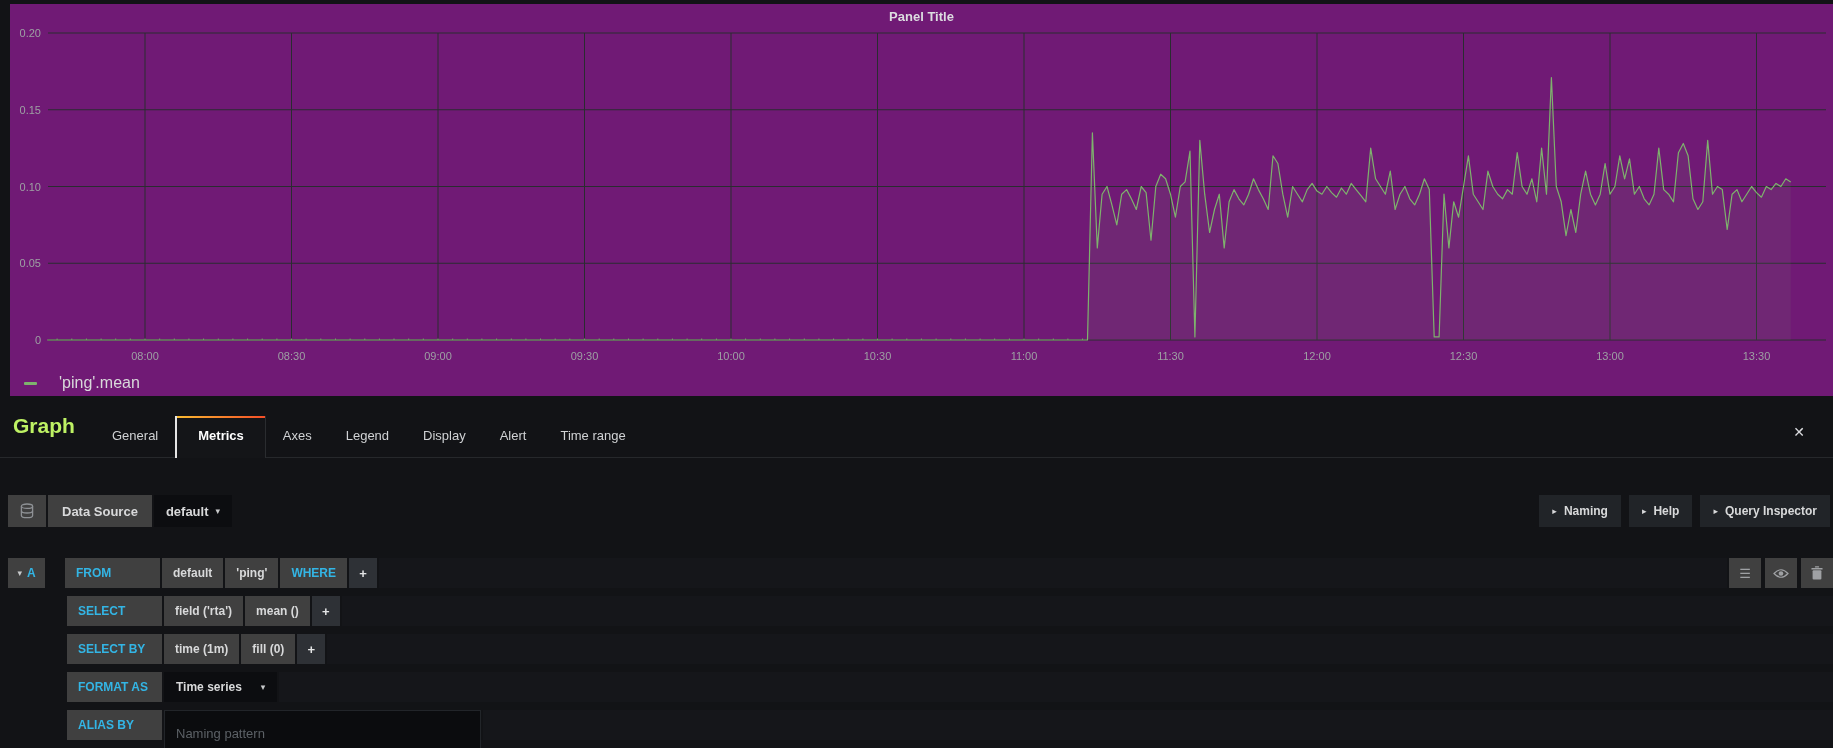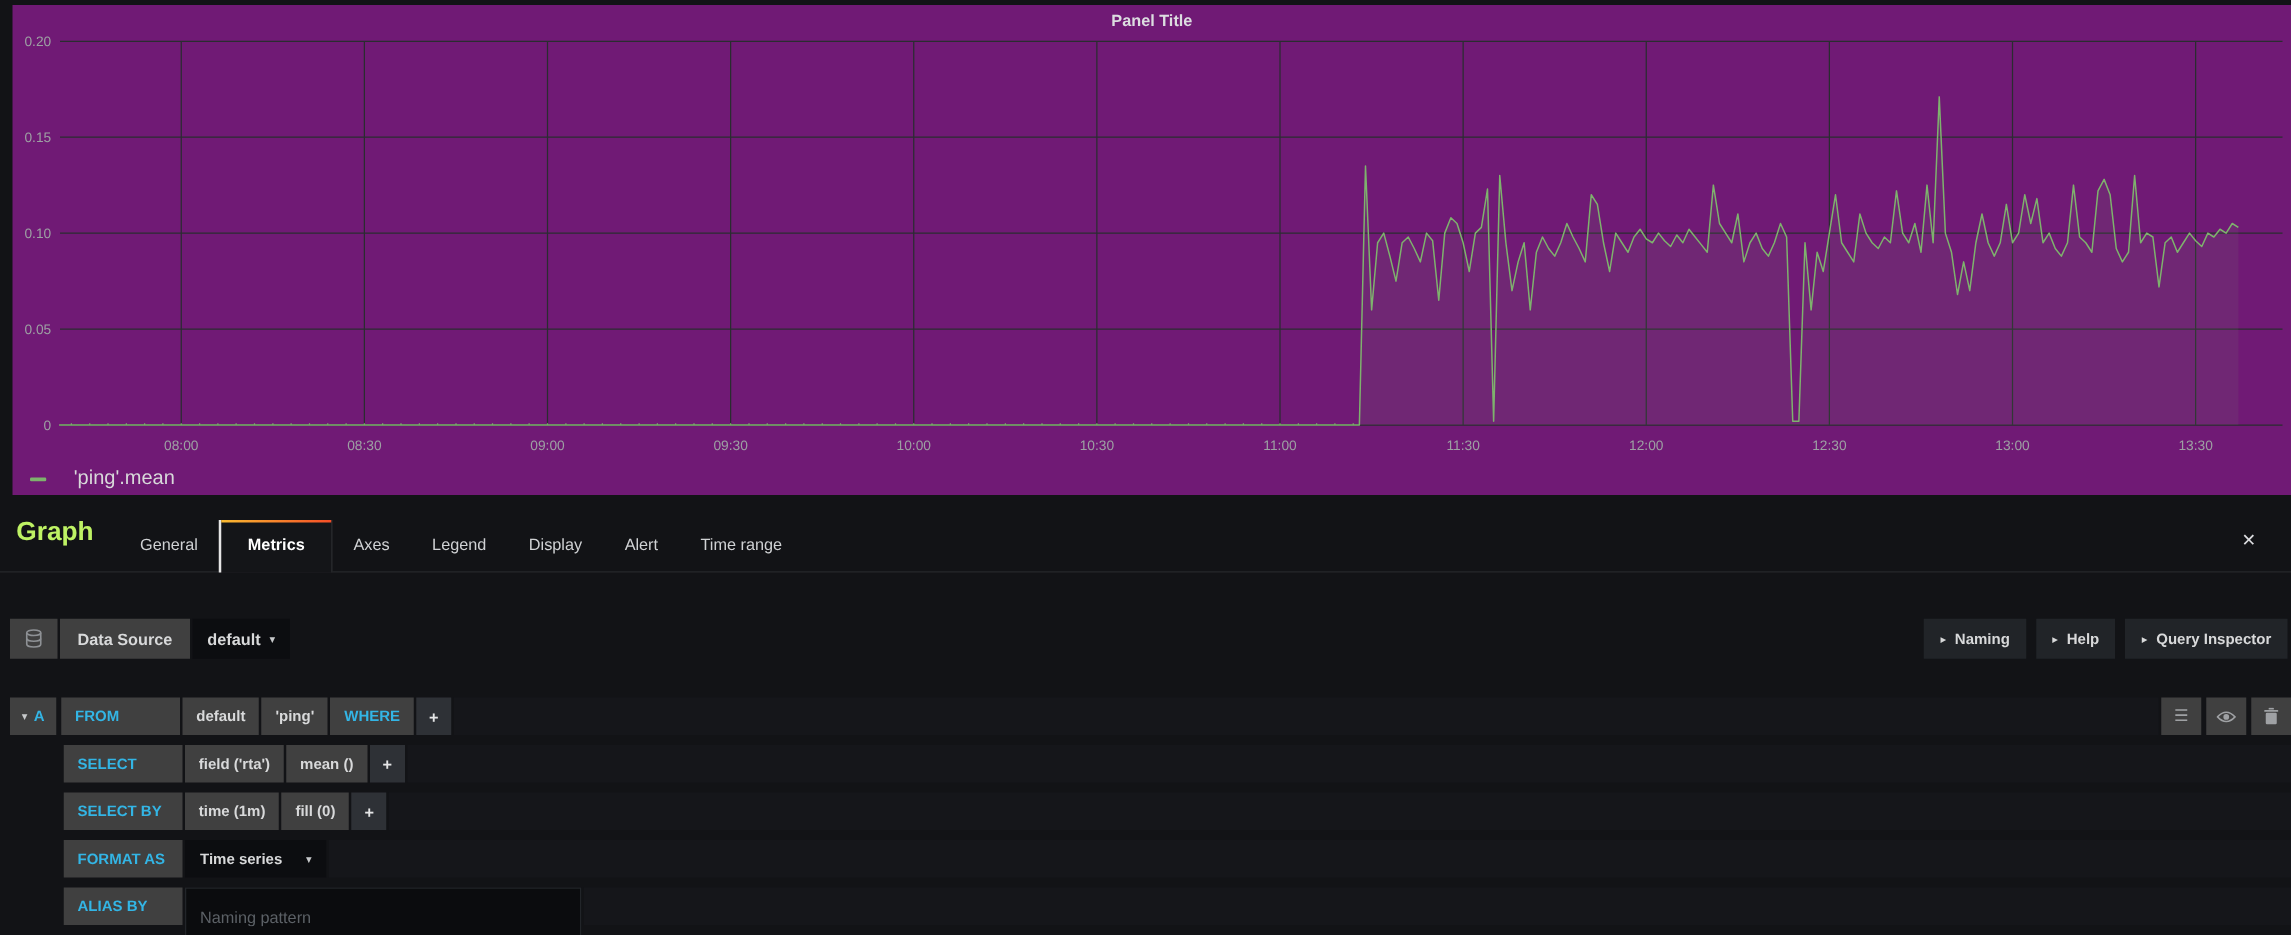--- a/index.html
+++ b/index.html
@@ -39,21 +39,21 @@
   .ds-right { margin-left:auto; display:flex; gap:8px; margin-right:3px; }
   .tool-btn { background:#212428; height:32px; padding:0 13px; display:flex; align-items:center;
     gap:7px; font-size:12px; font-weight:bold; cursor:pointer; }
   .tool-btn .caret-r { font-size:9px; }
 
   
   .qrow { position:absolute; left:8px; width:1825px; height:30px; display:flex; }
   .ref-cell { width:37px; justify-content:center; gap:5px; cursor:pointer; }
   .ref-letter { color:#33b5e5; font-size:12px; font-weight:bold; }
   .kw { color:#33b5e5; font-size:12px; font-weight:bold; }
-  .label-cell { width:95px; padding-left:11px; margin-left:4px; }
+  .label-cell { width:95px; padding-left:11px; margin-left:20px; }
   .sub { margin-left:39px; }
   .chip { padding:0 11px; font-size:12px; font-weight:bold; margin-left:2px; cursor:pointer; }
   .plus-chip { background:#2e3136; width:28px; justify-content:center; font-size:13px;
     font-weight:bold; color:#e4e5e6; margin-left:2px; cursor:pointer; }
   .filler { flex:1; background:#15161a; margin-left:2px; }
   .row-icons { display:flex; gap:4px; margin-left:2px; }
   .icon-cell { width:32px; justify-content:center; cursor:pointer; color:#9fa1a4; }
   .menu-glyph { font-size:13px; }
   .dd-cell { background:#0c0d10; padding:0 12px; font-size:12px; font-weight:bold; gap:19px;
     margin-left:2px; cursor:pointer; }

